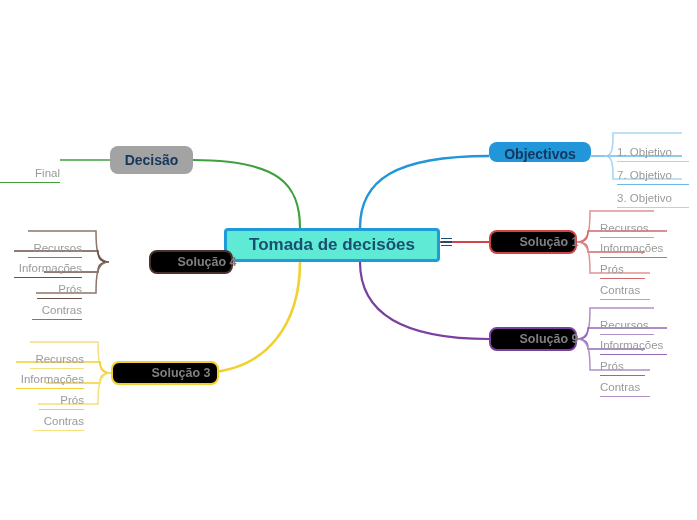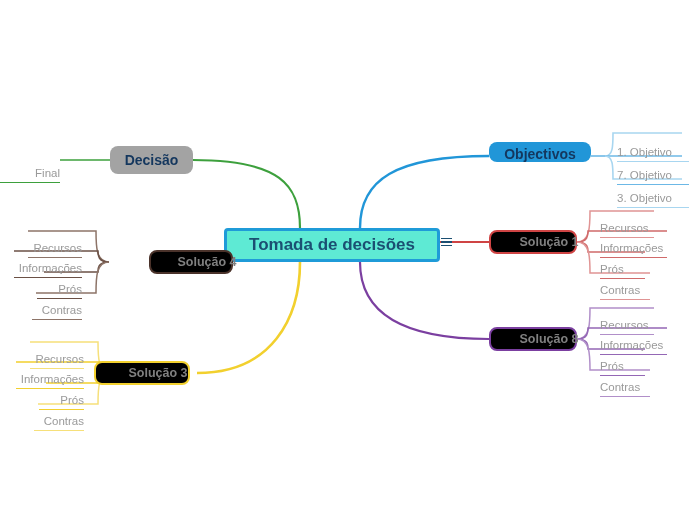--- a/index.html
+++ b/index.html
@@ -174,21 +174,21 @@
     <span>Informações</span>
   </div>
   <div class="leaf leaf-right" style="left:600px; top:235px; width:45px; border-bottom-color:#d06a6a;">
     <span>Prós</span>
   </div>
   <div class="leaf leaf-right" style="left:600px; top:256px; width:50px; border-bottom-color:#e09494;">
     <span>Contras</span>
   </div>
 
   <div class="node node-outline" style="left:489px; top:327px; width:88px; height:24px; border-color:#7b3fa0;">
-    <span>Solução 8</span>
+    <span>Solução 9</span>
   </div>
   <div class="leaf leaf-right" style="left:600px; top:291px; width:54px; border-bottom-color:#b18fc9;">
     <span>Recursos</span>
   </div>
   <div class="leaf leaf-right" style="left:600px; top:311px; width:67px; border-bottom-color:#9467b5;">
     <span>Informações</span>
   </div>
   <div class="leaf leaf-right" style="left:600px; top:332px; width:45px; border-bottom-color:#9467b5;">
     <span>Prós</span>
   </div>
@@ -205,21 +205,21 @@
   <div class="leaf leaf-left" style="left:14px; top:234px; width:68px; border-bottom-color:#6b5045;">
     <span>Informações</span>
   </div>
   <div class="leaf leaf-left" style="left:37px; top:255px; width:45px; border-bottom-color:#6b5045;">
     <span>Prós</span>
   </div>
   <div class="leaf leaf-left" style="left:32px; top:276px; width:50px; border-bottom-color:#8d7468;">
     <span>Contras</span>
   </div>
 
-  <div class="node node-outline" style="left:94px; top:361px; width:96px; height:24px; border-color:#f2d02e;">
+  <div class="node node-outline" style="left:111px; top:361px; width:108px; height:24px; border-color:#f2d02e;">
     <span>Solução 3</span>
   </div>
   <div class="leaf leaf-left" style="left:30px; top:325px; width:54px; border-bottom-color:#f6e07a;">
     <span>Recursos</span>
   </div>
   <div class="leaf leaf-left" style="left:16px; top:345px; width:68px; border-bottom-color:#f2d02e;">
     <span>Informações</span>
   </div>
   <div class="leaf leaf-left" style="left:39px; top:366px; width:45px; border-bottom-color:#f2d02e;">
     <span>Prós</span>

